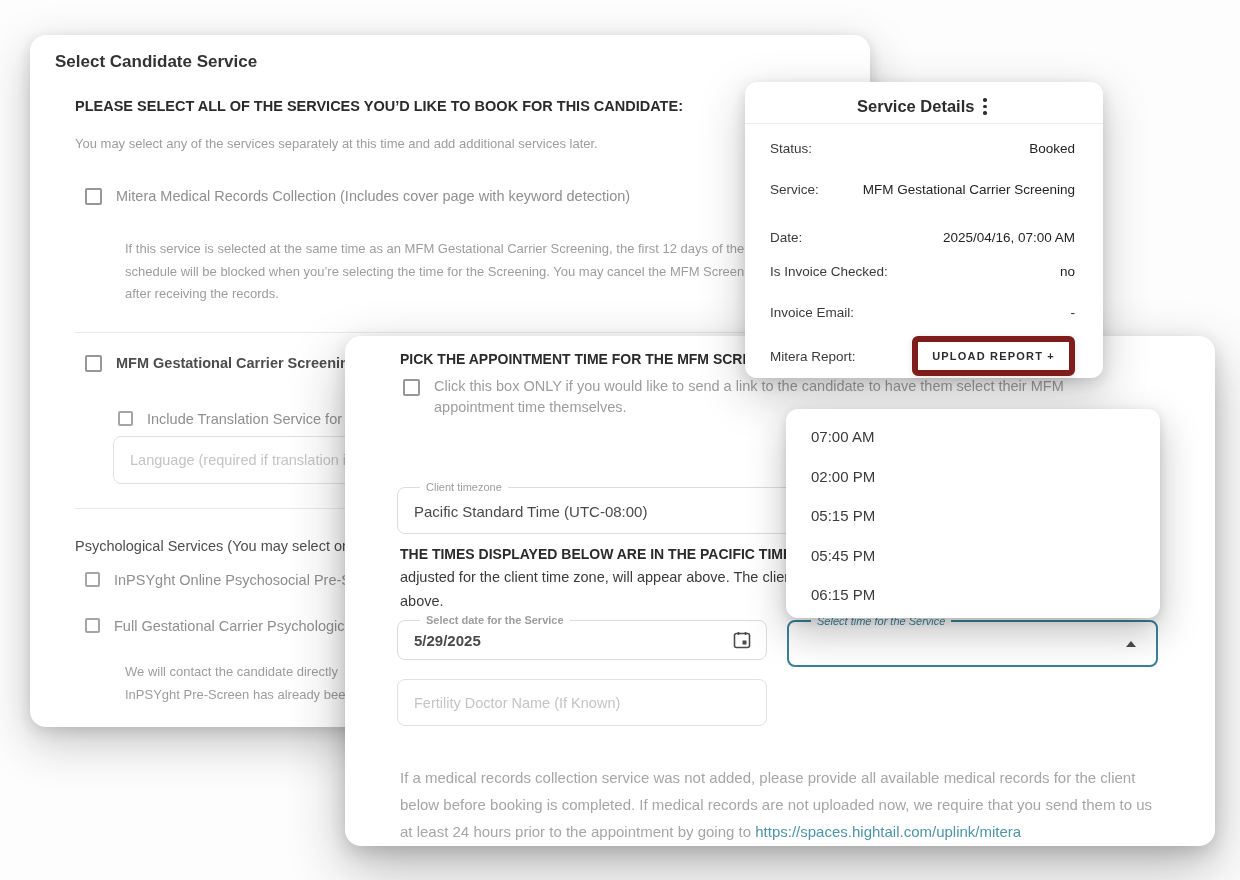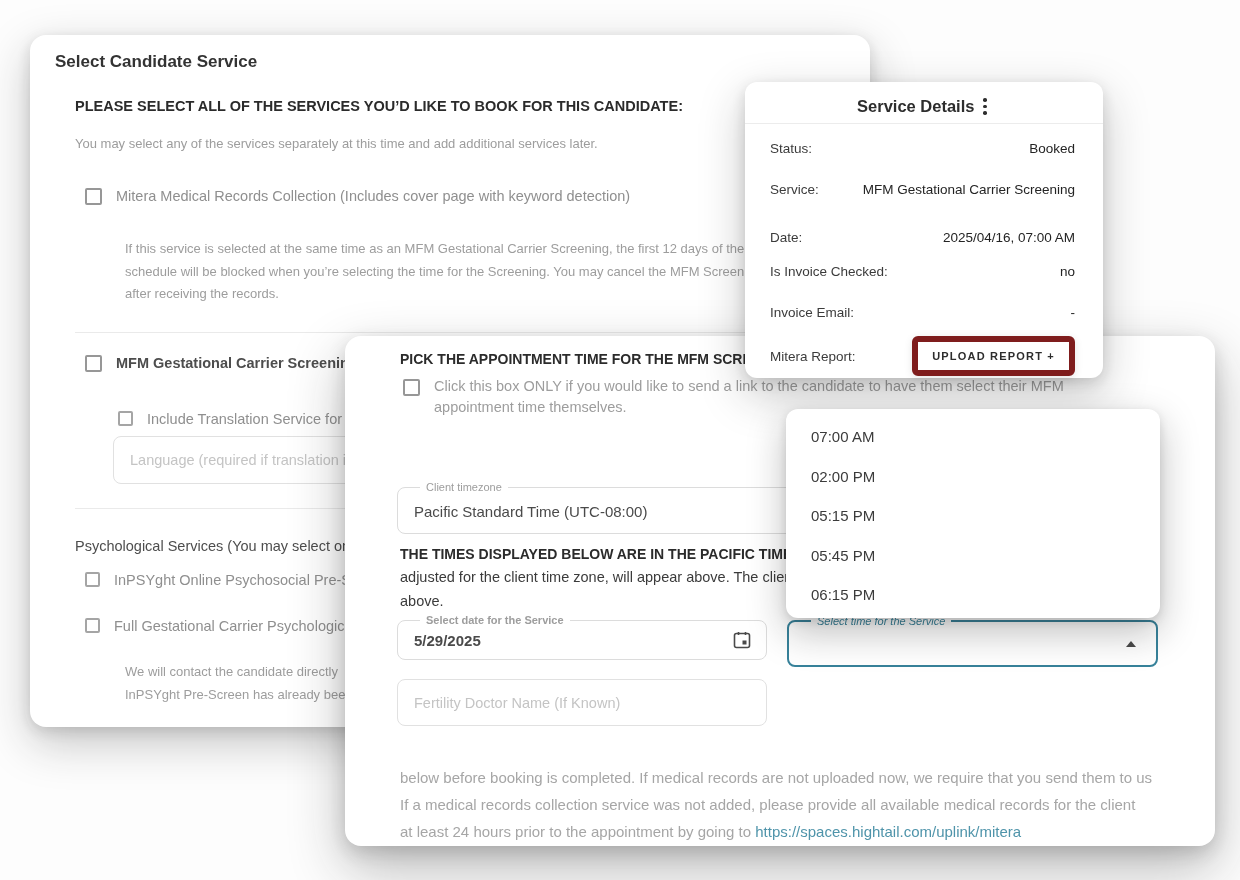--- a/index.html
+++ b/index.html
@@ -167,22 +167,22 @@
       <span class="flabel">Select time for the Service</span>
       <span class="fvalue"></span>
       <span class="arrow-up"></span>
     </div>
 
     <div class="field" style="left:52px; top:343px; width:370px; height:47px;">
       <input type="text" placeholder="Fertility Doctor Name (If Known)" style="">
     </div>
 
     <div class="m-records">
+      <div>If a medical records collection service was not added, please provide all available medical records for the client</div>
       <div>below before booking is completed. If medical records are not uploaded now, we require that you send them to us</div>
-      <div>If a medical records collection service was not added, please provide all available medical records for the client</div>
       <div><span>at least 24 hours prior to the appointment by going to </span><a href="#">https://spaces.hightail.com/uplink/mitera</a></div>
     </div>
   </div>
 
   <div class="card" id="card-details">
     <div class="sd-header">
       <span class="sd-title">Service Details</span>
       <span class="kebab">
           <i></i>
           <i></i>

